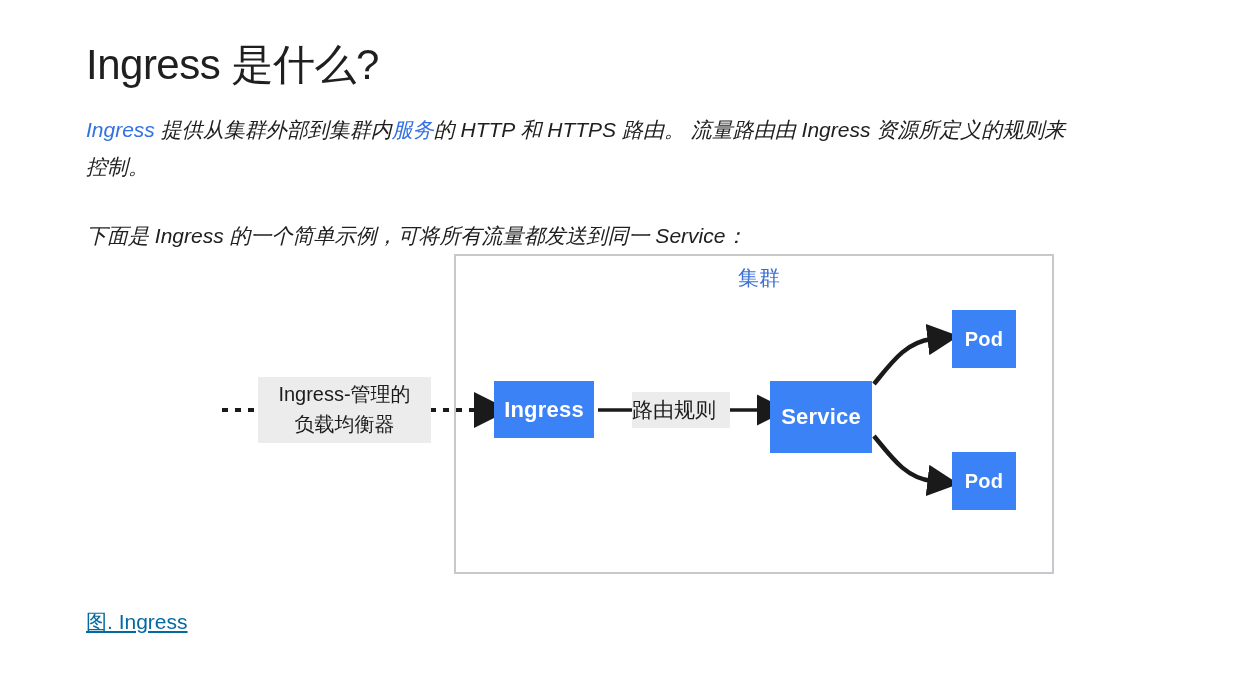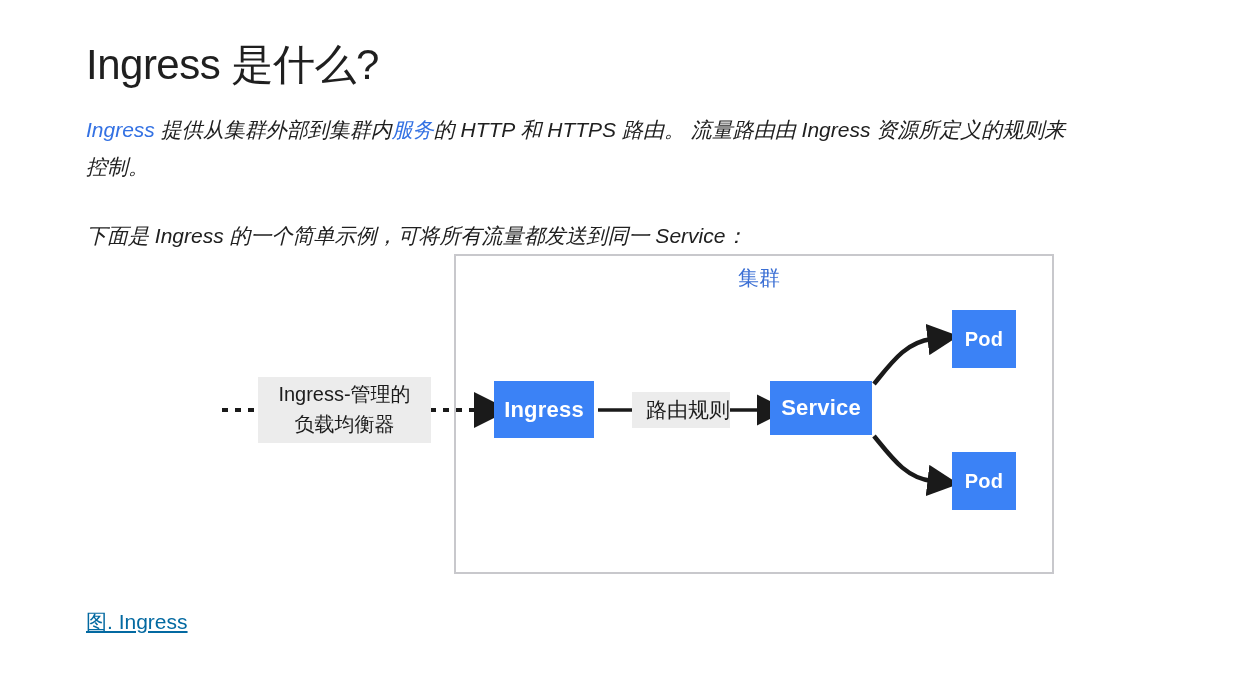--- a/index.html
+++ b/index.html
@@ -108,21 +108,21 @@
     background: #3b82f6;
     color: #ffffff;
     display: flex;
     align-items: center;
     justify-content: center;
     font-size: 22px;
     font-weight: 600;
     letter-spacing: 0.2px;
   }
   .box-ingress { left: 494px; top: 137px; width: 100px; height: 57px; }
-  .box-service { left: 770px; top: 137px; width: 102px; height: 54px; }
+  .box-service { left: 770px; top: 137px; width: 102px; height: 72px; }
   .box-pod-1  { left: 952px; top: 66px;  width: 64px;  height: 58px; font-size: 20px; }
   .box-pod-2  { left: 952px; top: 208px; width: 64px;  height: 58px; font-size: 20px; }
 
   
   .lb-label {
     position: absolute;
     left: 258px;
     top: 133px;
     width: 173px;
     background: #ececec;
@@ -133,21 +133,21 @@
     padding: 2px 0 4px 0;
   }
 
   .route-label {
     position: absolute;
     left: 632px;
     top: 148px;
     width: 98px;
     height: 36px;
     background: #ececec;
-    text-align: right;
+    text-align: left;
     line-height: 36px;
     font-size: 21px;
     color: #1c1c1c;
   }
 
   svg.edges {
     position: absolute;
     left: 0; top: 0;
     width: 1252px;
     height: 340px;

